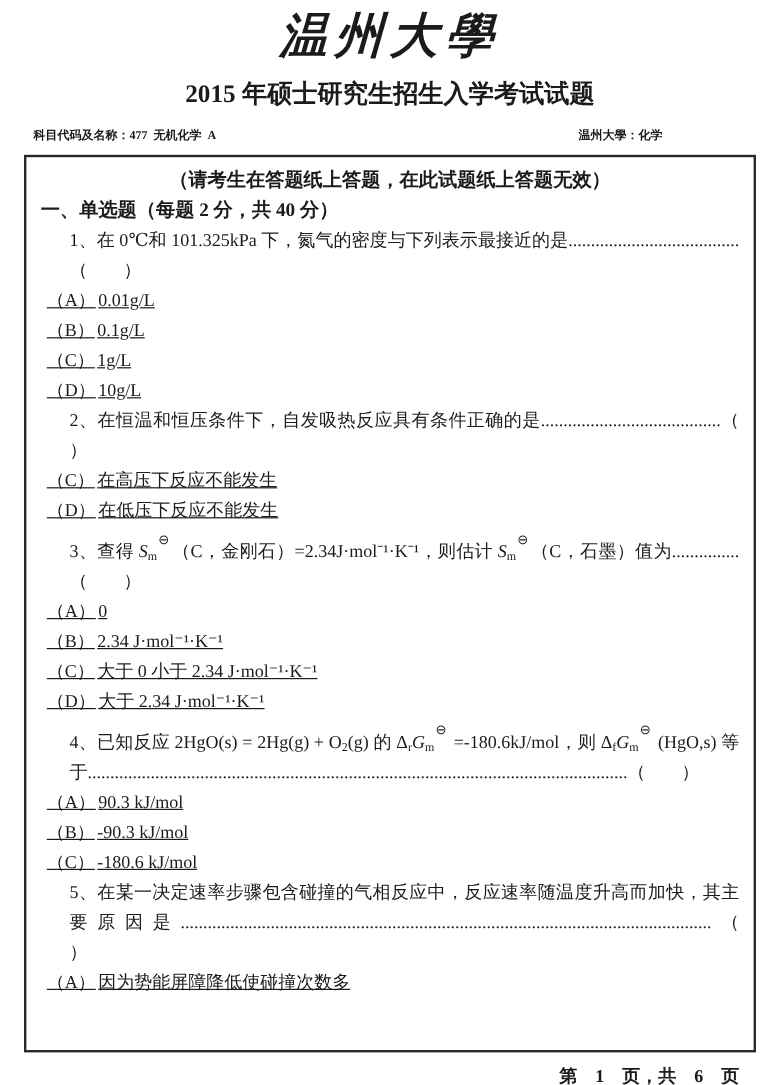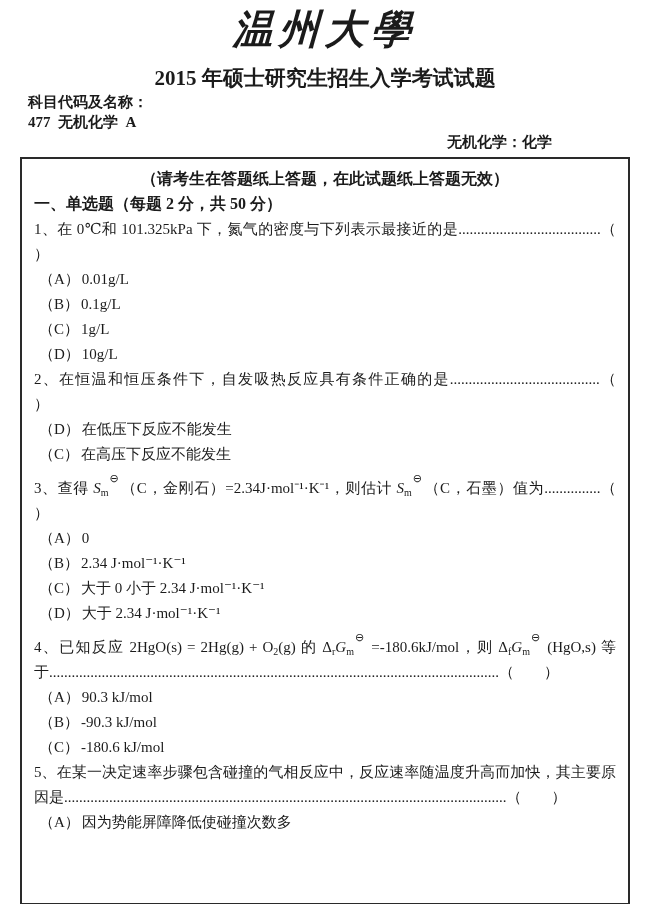--- a/index.html
+++ b/index.html
@@ -24,26 +24,25 @@
   .exam-title {
     text-align: center;
     font-size: 21px;
     font-weight: bold;
     line-height: 28px;
     margin-top: 10px;
     font-family: Liberation Serif, serif;
   }
   .subject-row {
     display: flex;
-    font-size: 15px;
+    font-size: 10px;
     font-weight: bold;
     line-height: 20px;
-    margin-top: 0;
+    margin-top: 12px;
     padding-left: 8px;
-    flex-direction: column;
   }
   .subject-row .pre { white-space: pre; }
   .subject-right { margin-left: auto; margin-right: 78px; }
 
   .exam-box {
     margin-top: 5px;
     border: 2px solid #2a2a2a;
     padding: 7px 12px 4px 12px;
     height: 748px;
     overflow: hidden;
@@ -58,23 +57,24 @@
     font-weight: bold;
     font-size: 16px;
     line-height: 26px;
   }
 
   .question { font-size: 15px; }
   .stem {
     line-height: 25px;
     text-align: justify;
     word-break: break-all;
+    margin-left: 24px;
   }
   .stem.tall { padding-top: 9px; font-family: Liberation Serif, serif; }
-  .opt { line-height: 25px; padding-left: 5px; }
+  .opt { line-height: 25px; padding-left: 5px; text-decoration: underline; }
   .opt-label { margin-right: 2px; }
 
   i { font-style: italic; }
   sub { font-size: 10px; vertical-align: -3px; line-height: 0; }
   .theta {
     display: inline-block;
     font-size: 11px;
     line-height: 0;
     transform: translateY(-11px);
     margin: 0 2px 0 1px;
@@ -93,38 +93,38 @@
 </head>
 <body>
 
 <div class="page">
   <div class="uni-title">温州大學</div>
   <div class="exam-title">2015 年硕士研究生招生入学考试试题</div>
 
   <div class="subject-row">
     <span class="pre">科目代码及名称：</span>
     <span class="pre">477  无机化学  A</span>
-    <span class="subject-right"><span class="pre">无机化学：</span><span class="pre">化学</span></span>
+    <span class="subject-right"><span class="pre">温州大學：</span><span class="pre">化学</span></span>
   </div>
 
   <div class="exam-box">
     <div class="notice">（请考生在答题纸上答题，在此试题纸上答题无效）</div>
-    <div class="section-title">一、单选题（每题 2 分，共 50 分）</div>
+    <div class="section-title">一、单选题（每题 2 分，共 40 分）</div>
     <div id="questions">
         <div class="question">
           <div class="stem"><span>1、</span>在 0℃和 101.325kPa 下，氮气的密度与下列表示最接近的是......................................（　　）</div>
           <div class="opt"><span class="opt-label">（A）</span>0.01g/L</div>
           <div class="opt"><span class="opt-label">（B）</span>0.1g/L</div>
           <div class="opt"><span class="opt-label">（C）</span>1g/L</div>
           <div class="opt"><span class="opt-label">（D）</span>10g/L</div>
         </div>
         <div class="question">
           <div class="stem"><span>2、</span>在恒温和恒压条件下，自发吸热反应具有条件正确的是........................................（　　）</div>
+          <div class="opt"><span class="opt-label">（C）</span>在高压下反应不能发生</div>
           <div class="opt"><span class="opt-label">（D）</span>在低压下反应不能发生</div>
-          <div class="opt"><span class="opt-label">（C）</span>在高压下反应不能发生</div>
         </div>
         <div class="question">
           <div class="stem tall"><span>3、</span>查得 <i>S</i><sub>m</sub><span class="theta">⊖</span>（C，金刚石）=2.34J·mol⁻¹·K⁻¹，则估计 <i>S</i><sub>m</sub><span class="theta">⊖</span>（C，石墨）值为...............（　　）</div>
           <div class="opt"><span class="opt-label">（A）</span>0</div>
           <div class="opt"><span class="opt-label">（B）</span>2.34 J·mol⁻¹·K⁻¹</div>
           <div class="opt"><span class="opt-label">（C）</span>大于 0 小于 2.34 J·mol⁻¹·K⁻¹</div>
           <div class="opt"><span class="opt-label">（D）</span>大于 2.34 J·mol⁻¹·K⁻¹</div>
         </div>
         <div class="question">
           <div class="stem tall"><span>4、</span>已知反应 2HgO(s) = 2Hg(g) + O<sub>2</sub>(g) 的 Δ<sub>r</sub><i>G</i><sub>m</sub><span class="theta">⊖</span> =-180.6kJ/mol，则 Δ<sub>f</sub><i>G</i><sub>m</sub><span class="theta">⊖</span> (HgO,s) 等于........................................................................................................................（　　）</div>

